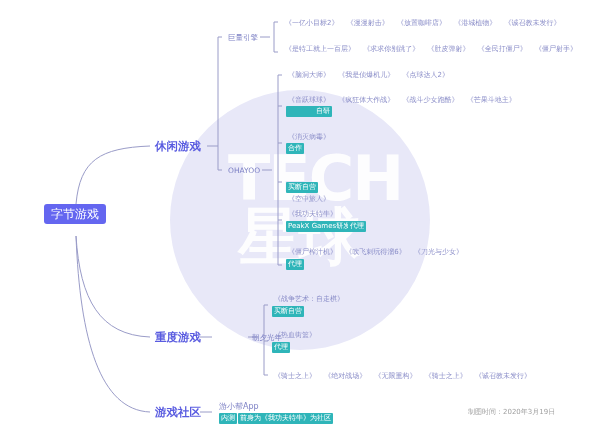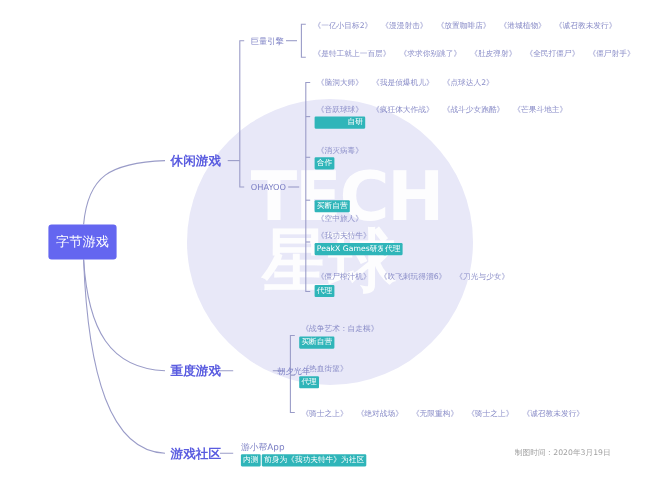--- a/index.html
+++ b/index.html
@@ -13,21 +13,21 @@
     position:absolute; left:170px; top:90px; width:260px; height:260px;
     border-radius:50%; background:#e8e8f8;
   }
   .watermark-text {
     position:absolute; left:228px; top:150px; width:140px;
     color:#ffffff; font-weight:bold; font-family:"DejaVu Sans", sans-serif;
     font-size:62px; line-height:58px; letter-spacing:-2px; text-align:center; opacity:0.95;
   }
   svg.lines { position:absolute; left:0; top:0; width:600px; height:437px; }
   .root {
-    position:absolute; left:44px; top:204px; width:62px; height:32px;
+    position:absolute; left:44px; top:204px; width:62px; height:20px;
     background:#6466f0; color:#fff; border-radius:3px;
     font-size:12px; display:flex; align-items:center; justify-content:center;
   }
   .l1 {
     position:absolute; font-weight:bold; color:#5a5ce0; font-size:11.5px; white-space:nowrap;
   }
   .l2 {
     position:absolute; color:#7b7fc4; font-size:7.5px; white-space:nowrap;
   }
   .games {

